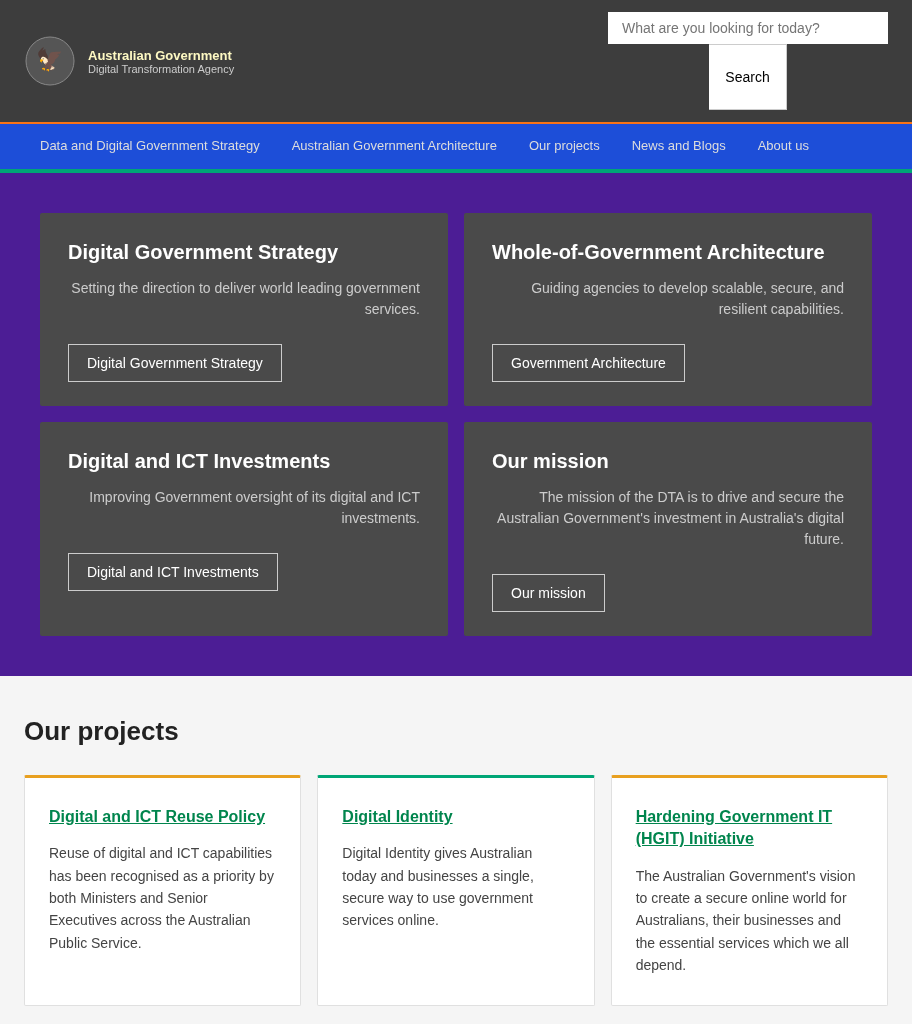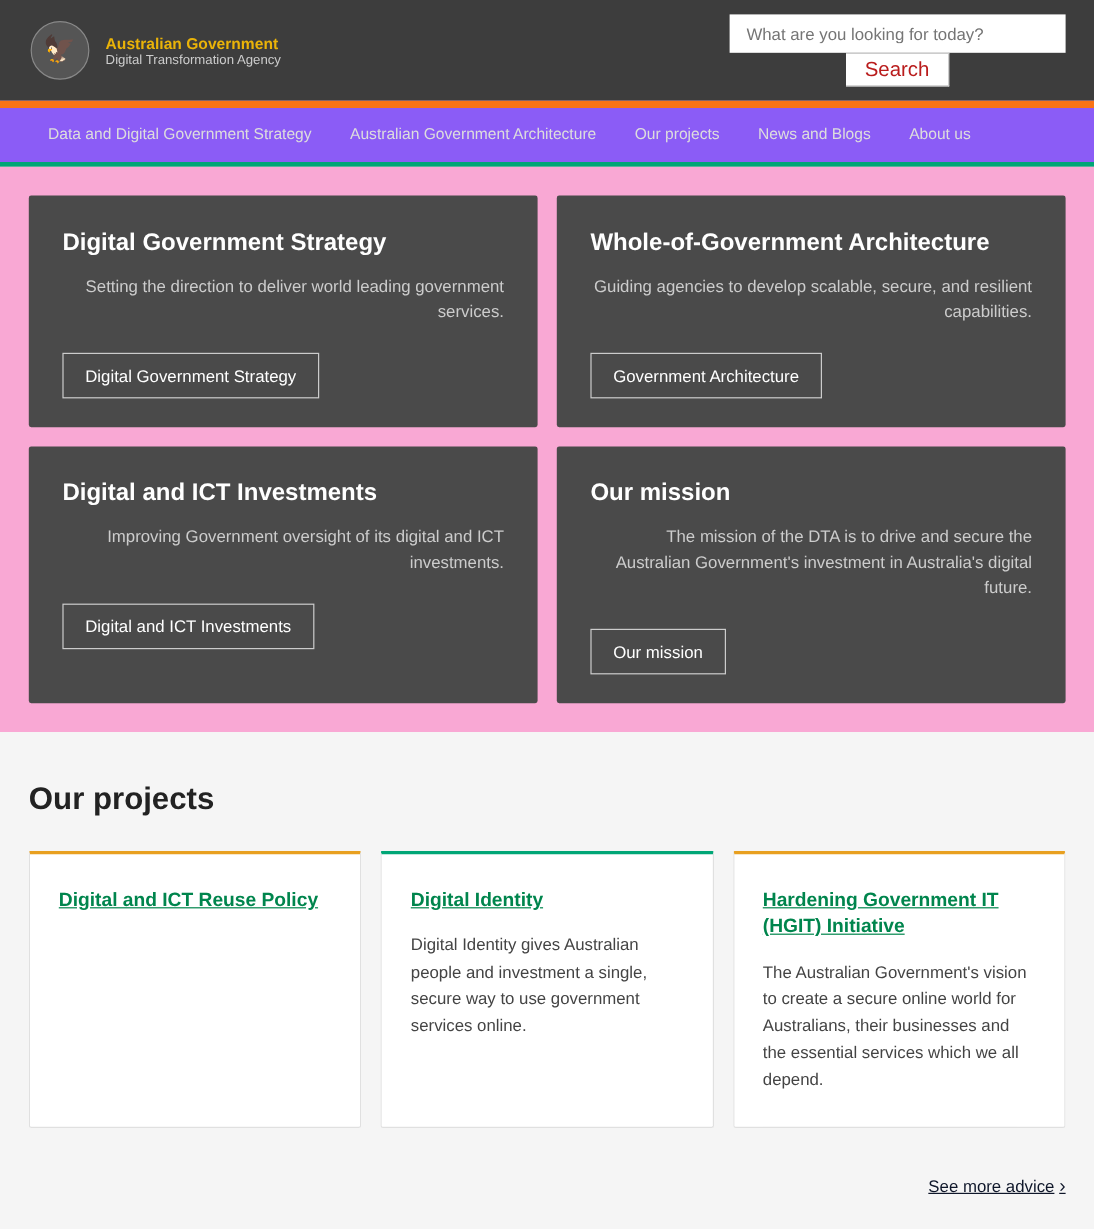--- a/index.html
+++ b/index.html
@@ -20,21 +20,21 @@
     }
     .logo-icon {
       width: 52px;
       height: 52px;
     }
     .logo-text {
       display: flex;
       flex-direction: column;
     }
     .logo-text .agency-name {
-      color: #eab308;
+      color: #fef9c3;
       font-size: 13px;
       font-weight: bold;
     }
     .logo-text .agency-sub {
       color: #ccc;
       font-size: 11px;
     }
     .search-area {
       display: flex;
       align-items: center;
@@ -44,57 +44,57 @@
     .search-input {
       padding: 8px 14px;
       width: 280px;
       border: none;
       font-size: 14px;
       color: #555;
       outline: none;
       background: white;
     }
     .search-button {
-      padding: 3px 16px;
+      padding: 24px 16px;
       background: white;
       border: 1px solid #ccc;
       border-left: none;
-      font-size: 17px;
-      cursor: pointer;
-      color: #b91c1c;
+      font-size: 14px;
+      cursor: pointer;
+      color: #000000;
       font-weight: normal;
     }
 
     
     .nav {
-      background: #8b5cf6;
+      background: #1d4ed8;
       padding: 0 24px;
       display: flex;
       gap: 0;
-      border-top: 6px solid #f97316;
+      border-top: 2px solid #f97316;
     }
     .nav-item {
       padding: 14px 16px;
       color: #ddd;
       font-size: 13px;
       cursor: pointer;
       white-space: nowrap;
       line-height: 1.3;
     }
 
     
     .accent-bar {
       height: 4px;
       background: #00a676;
     }
 
     
     .dark-section {
-      background: #f9a8d4;
-      padding: 24px;
+      background: #4c1d95;
+      padding: 40px;
     }
     .cards-grid {
       display: grid;
       grid-template-columns: 1fr 1fr;
       gap: 16px;
     }
     .card {
       background: #4a4a4a;
       padding: 28px 28px 24px 28px;
       border-radius: 2px;
@@ -238,25 +238,26 @@
     </div>
   </div>
 </section>
 
 <section class="projects-section">
   <h2 class="section-title">Our projects</h2>
   <div class="projects-grid">
 
     <div class="project-card">
       <a class="project-link">Digital and ICT Reuse Policy</a>
+      <p class="project-description">Reuse of digital and ICT capabilities has been recognised as a priority by both Ministers and Senior Executives across the Australian Public Service.</p>
     </div>
 
     <div class="project-card">
       <a class="project-link">Digital Identity</a>
-      <p class="project-description">Digital Identity gives Australian people and investment a single, secure way to use government services online.</p>
+      <p class="project-description">Digital Identity gives Australian today and businesses a single, secure way to use government services online.</p>
     </div>
 
     <div class="project-card">
       <a class="project-link">Hardening Government IT (HGIT) Initiative</a>
       <p class="project-description">The Australian Government's vision to create a secure online world for Australians, their businesses and the essential services which we all depend.</p>
     </div>
   </div>
 </section>
 
 <div class="see-more-row">

